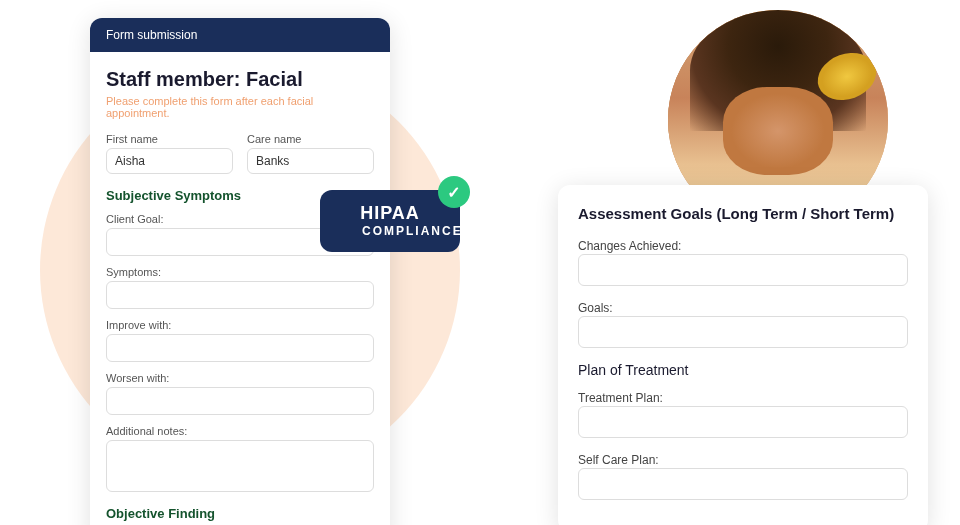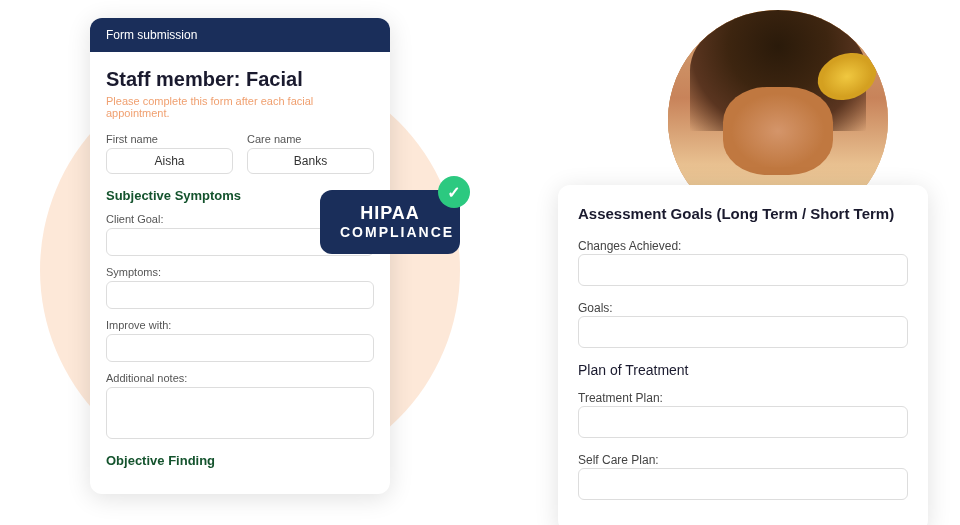--- a/index.html
+++ b/index.html
@@ -80,21 +80,20 @@
     }
 
     .field-input {
       width: 100%;
       border: 1px solid #ddd;
       border-radius: 6px;
       padding: 5px 8px;
       font-size: 12px;
       color: #333;
       background: #fff;
-      text-align: center;
     }
 
     .section-title {
       font-size: 13px;
       font-weight: 700;
       color: #14532d;
       margin-bottom: 10px;
     }
 
     .form-field {
@@ -144,23 +143,24 @@
     .hipaa-text {
       color: #fff;
       font-size: 18px;
       font-weight: 900;
       letter-spacing: 1px;
       line-height: 1.1;
     }
 
     .hipaa-sub {
       color: #fff;
-      font-size: 14px;
+      font-size: 12px;
       letter-spacing: 2px;
       font-weight: 600;
+      margin-left: 22px;
     }
 
     .hipaa-check {
       position: absolute;
       top: -14px;
       right: -10px;
       width: 32px;
       height: 32px;
       background: #2cc980;
       border-radius: 50%;
@@ -284,20 +284,24 @@
     <div class="form-field">
       <label class="field-label">Symptoms:</label>
       <input class="input-short" type="text" style="">
     </div>
 
     <div class="form-field">
       <label class="field-label">Improve with:</label>
       <input class="input-short" type="text" style="">
     </div>
 
+    <div class="form-field">
+      <label class="field-label">Worsen with:</label>
+      <input class="input-short" type="text" style="">
+    </div>
 
     <div class="form-field">
       <label class="field-label">Additional notes:</label>
       <textarea class="input-tall" style=""></textarea>
     </div>
 
     <div class="section-title">Objective Finding</div>
 
   </div>
 </div>

